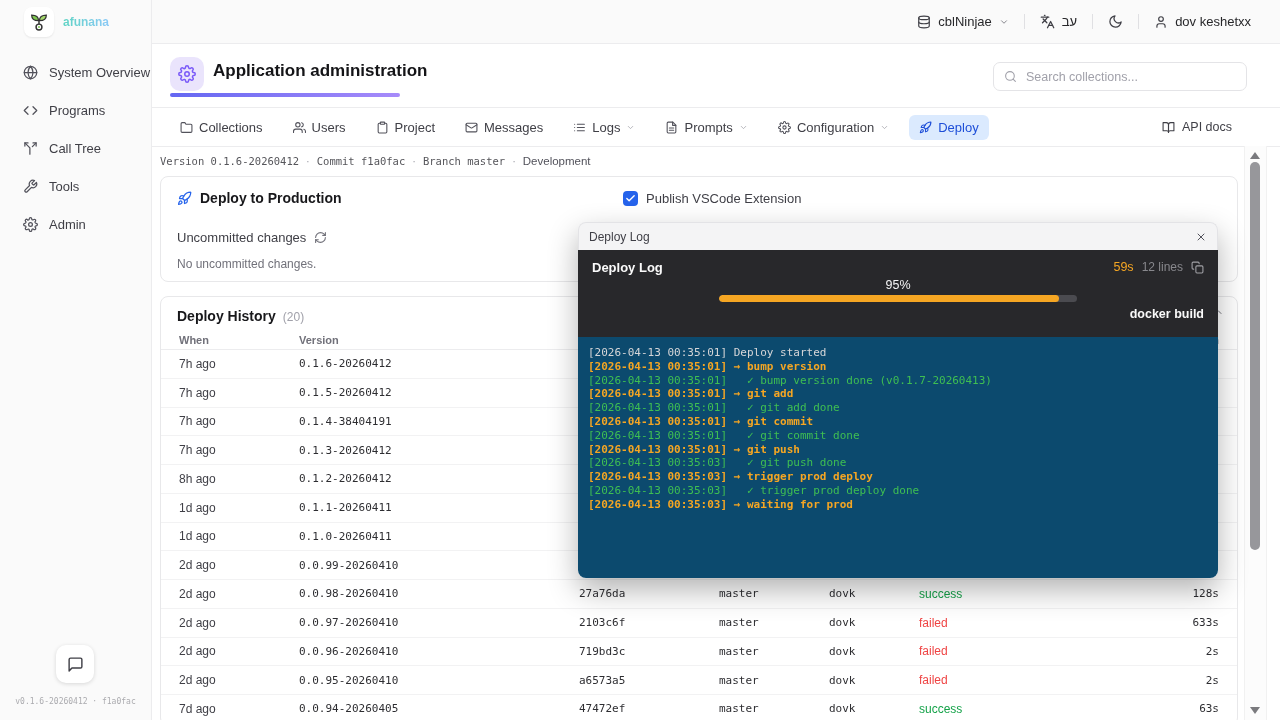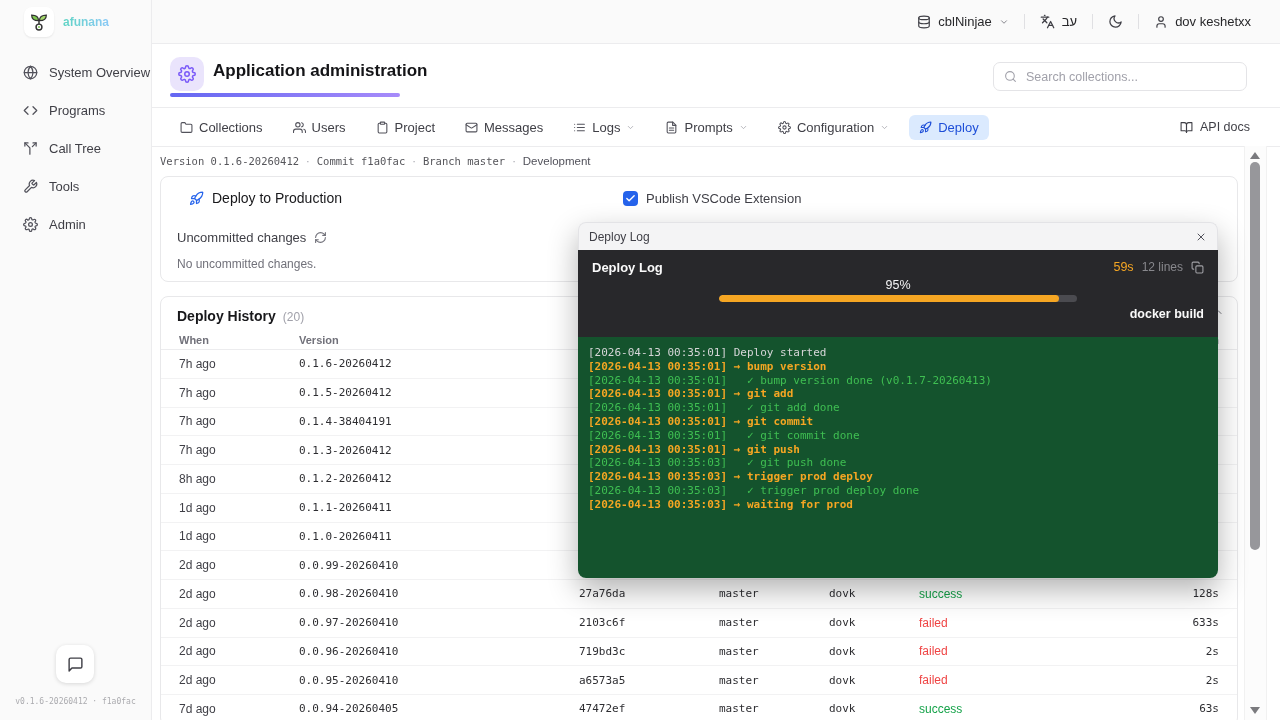--- a/index.html
+++ b/index.html
@@ -36,38 +36,38 @@
     display:flex;align-items:center;justify-content:center}
   .page-title{position:absolute;left:213px;top:61px;font-size:17px;font-weight:bold;color:#141417}
   .title-underline{position:absolute;left:170px;top:93px;width:230px;height:4px;border-radius:2px;background:linear-gradient(90deg,#6467f2,#a78bfa)}
   .search{position:absolute;right:33px;top:62px;width:254px;height:29px;border:1px solid #e4e4e7;border-radius:7px;
     display:flex;align-items:center;gap:7px;padding:0 10px;box-sizing:border-box;background:#fff;color:#a1a1aa}
   .search input{border:none;outline:none;background:transparent;font-size:12.5px;color:#3f3f46;width:100%;font-family:inherit}
   .search input::placeholder{color:#a1a1aa}
 
   
   .tabbar{position:absolute;left:152px;right:0;top:107px;height:40px;border-top:1px solid #ececee;border-bottom:1px solid #ececee;
-    display:flex;align-items:center;padding:0 30px 0 18px;gap:10px;box-sizing:border-box;background:#fff}
+    display:flex;align-items:center;padding:0 48px 0 18px;gap:10px;box-sizing:border-box;background:#fff}
   .tab{display:flex;align-items:center;gap:6px;padding:5px 10px;font-size:13px;color:#3f3f46;border-radius:6px;cursor:pointer;white-space:nowrap}
   .tab .ic{color:#52525b}
   .tab .chev{color:#a1a1aa}
   .tab.active{background:#dbeafe;color:#1d4ed8}
   .tab.active .ic{color:#1d4ed8}
   .apidocs{margin-left:auto;display:flex;gap:7px;align-items:center;font-size:12.5px;color:#3f3f46;cursor:pointer}
 
   
   .version-line{position:absolute;left:160px;top:155px;display:flex;align-items:baseline;gap:7px;font-size:11px;color:#71717a}
   .version-line .mono{font-size:10.5px;color:#55555a}
   .vl-sep{color:#a1a1aa}
   .vl-env{font-size:11.5px;color:#52525b}
 
   
   .card{position:absolute;background:#fff;border:1px solid #e8e8ea;border-radius:8px;box-sizing:border-box}
   .deploy-card{left:160px;top:176px;width:1078px;height:106px}
-  .dc-title{position:absolute;left:28px;top:13px;display:flex;gap:8px;align-items:center;font-size:14px;font-weight:normal;color:#18181b}
+  .dc-title{position:absolute;left:16px;top:13px;display:flex;gap:8px;align-items:center;font-size:14px;font-weight:bold;color:#18181b}
   .dc-title .ic{color:#2563eb}
   .dc-check{position:absolute;left:462px;top:14px;display:flex;gap:8px;align-items:center;font-size:13px;color:#3f3f46}
   .checkbox{width:15px;height:15px;border-radius:4px;background:#2563eb;display:flex;align-items:center;justify-content:center;color:#fff;cursor:pointer}
   .dc-buttons{position:absolute;right:12px;top:11px;display:flex;gap:12px}
   .btn-log{display:flex;gap:6px;align-items:center;background:#f4f4f5;border:1px solid #e4e4e7;border-radius:6px;
     padding:3px 10px;font-size:12.5px;color:#3f3f46;cursor:pointer}
   .btn-deploying{display:flex;gap:7px;align-items:center;background:#2563eb;color:#fff;border:none;border-radius:6px;
     padding:3px 12px;font-size:12.5px;cursor:pointer}
   .dc-unc{position:absolute;left:16px;top:53px;display:flex;gap:8px;align-items:center;font-size:13px;color:#3f3f46}
   .dc-unc .ic{color:#71717a;cursor:pointer}
@@ -96,21 +96,21 @@
   .md-top{display:flex;align-items:center;height:18px}
   .md-title{font-size:13px;font-weight:bold;color:#fafafa}
   .md-right{margin-left:auto;display:flex;align-items:center;gap:8px}
   .md-elapsed{color:#f5a623;font-weight:normal;font-size:12.5px}
   .md-lines{color:#88888d;font-size:12px}
   .md-copy{color:#a1a1a6;cursor:pointer;display:flex}
   .md-pct{text-align:center;color:#f4f4f5;font-size:12.5px;margin-top:2px}
   .md-bar{width:358px;height:7px;border-radius:4px;background:#4b4b50;margin:3px auto 0;overflow:hidden}
   .md-fill{height:100%;background:#f5a623;border-radius:4px}
   .md-stage{text-align:right;color:#fafafa;font-weight:bold;font-size:12.5px;margin-top:5px}
-  .m-term{background:#14532d;border-radius:0 0 8px 8px;height:241px;box-sizing:border-box;padding:9px 10px;
+  .m-term{background:#0c4a6e;border-radius:0 0 8px 8px;height:241px;box-sizing:border-box;padding:9px 10px;
     font-family:"DejaVu Sans Mono",monospace;font-size:11px;line-height:13.8px;white-space:pre;overflow:hidden}
   .tl-info{color:#d6d6d8}
   .tl-step{color:#f5a623;font-weight:bold}
   .tl-ok{color:#3fbf52}
 
   
   .sb-track{position:absolute;top:146px;bottom:0;right:13px;width:21px;background:#fcfcfc;border-left:1px solid #f1f1f1;border-right:1px solid #f1f1f1}
   .sb-up{position:absolute;top:6px;left:5px;width:0;height:0;border-left:5px solid transparent;border-right:5px solid transparent;border-bottom:7px solid #7a7a7e;cursor:pointer}
   .sb-thumb{position:absolute;top:16px;left:5px;width:10px;height:388px;background:#97979b;border-radius:5px;cursor:pointer}
   .sb-down{position:absolute;bottom:6px;left:5px;width:0;height:0;border-left:5px solid transparent;border-right:5px solid transparent;border-top:7px solid #7a7a7e;cursor:pointer}

